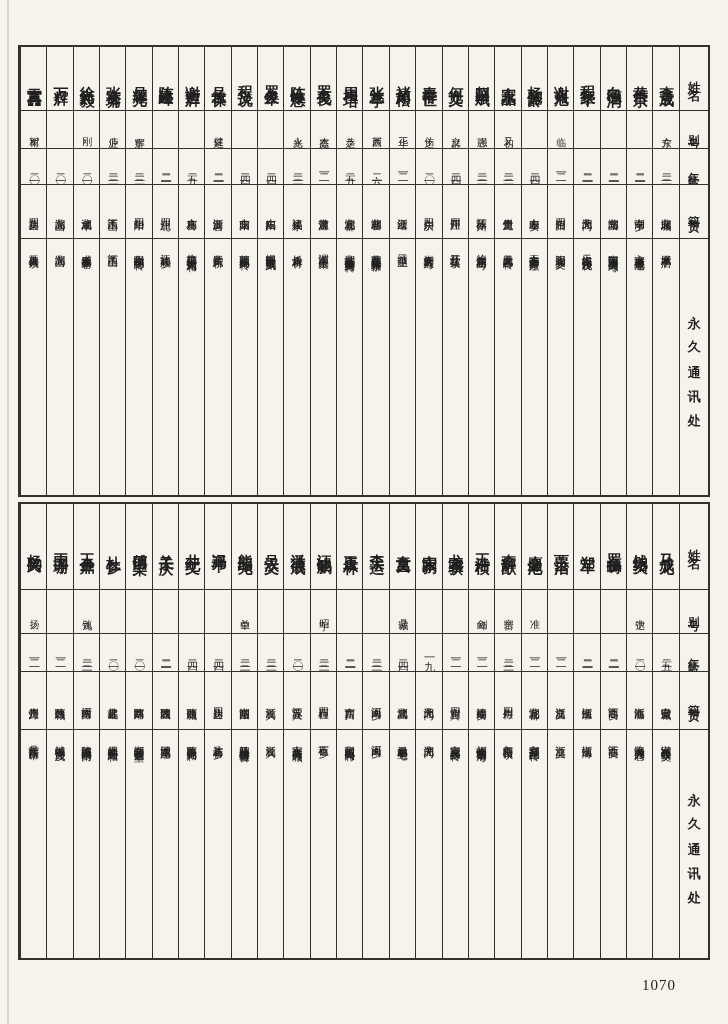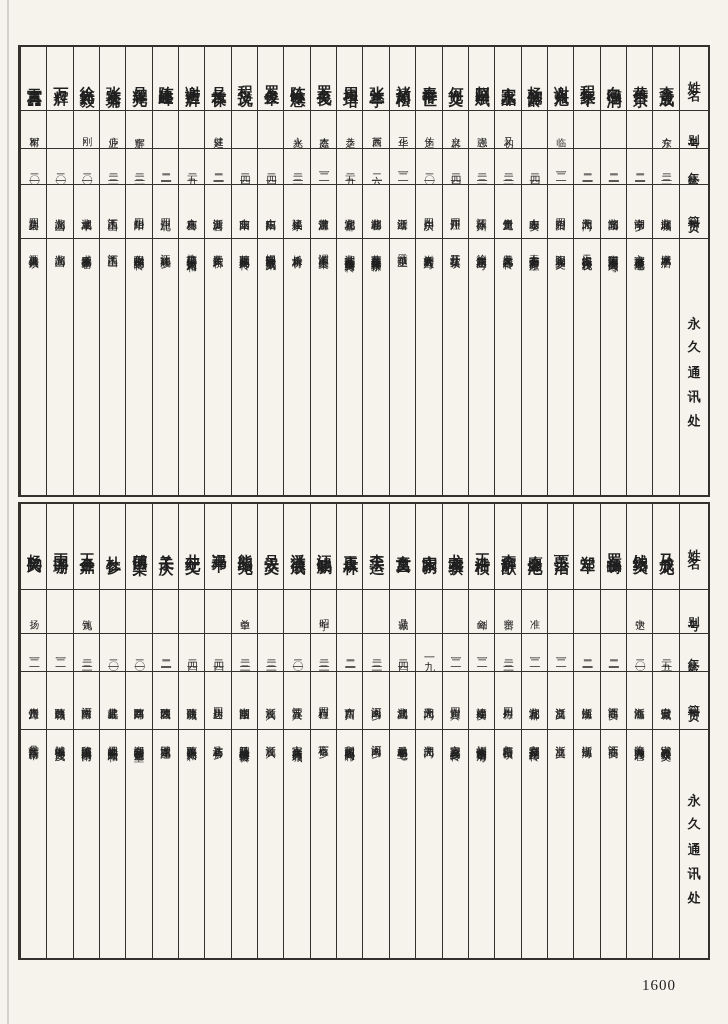--- a/index.html
+++ b/index.html
@@ -947,14 +947,14 @@
         </div>
     <div class="cell origin">
           <span class="vtext">贵州丹江</span>
         </div>
     <div class="cell address">
           <span class="vtext">丹江西江新市</span>
         </div>
   </div>
     </div>
 
-  <div class="pagenum">1600</div>
+  <div class="pagenum">1070</div>
 </div>
 
 </body></html>

